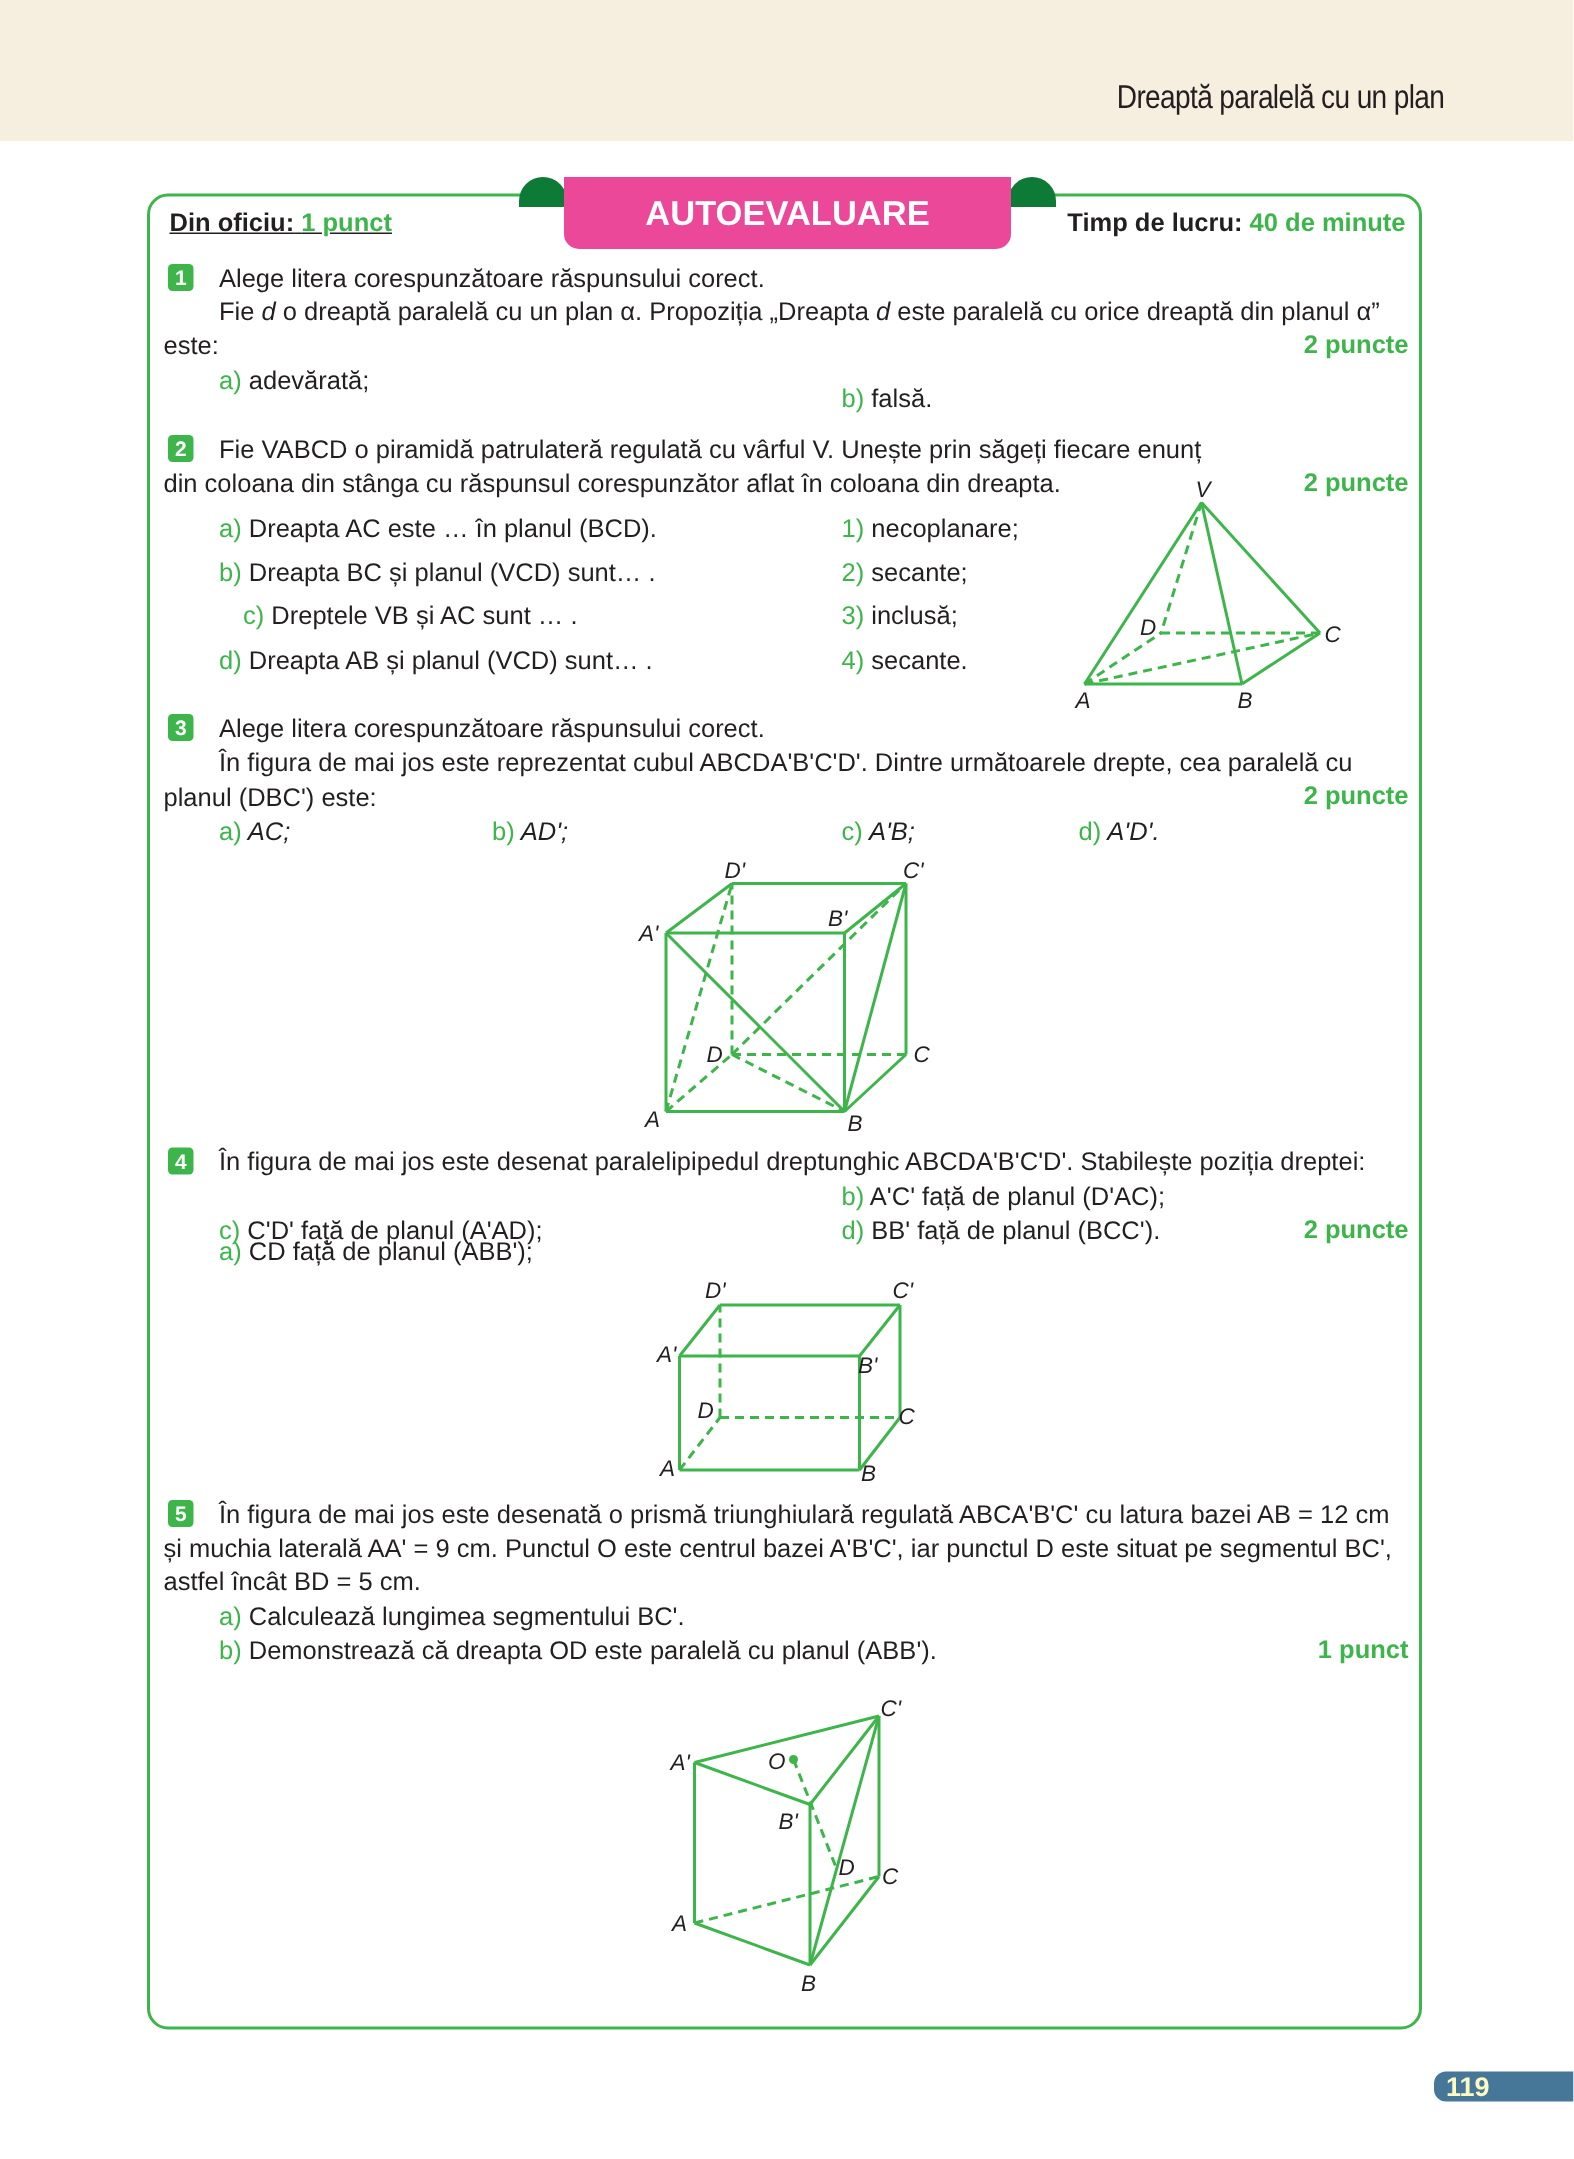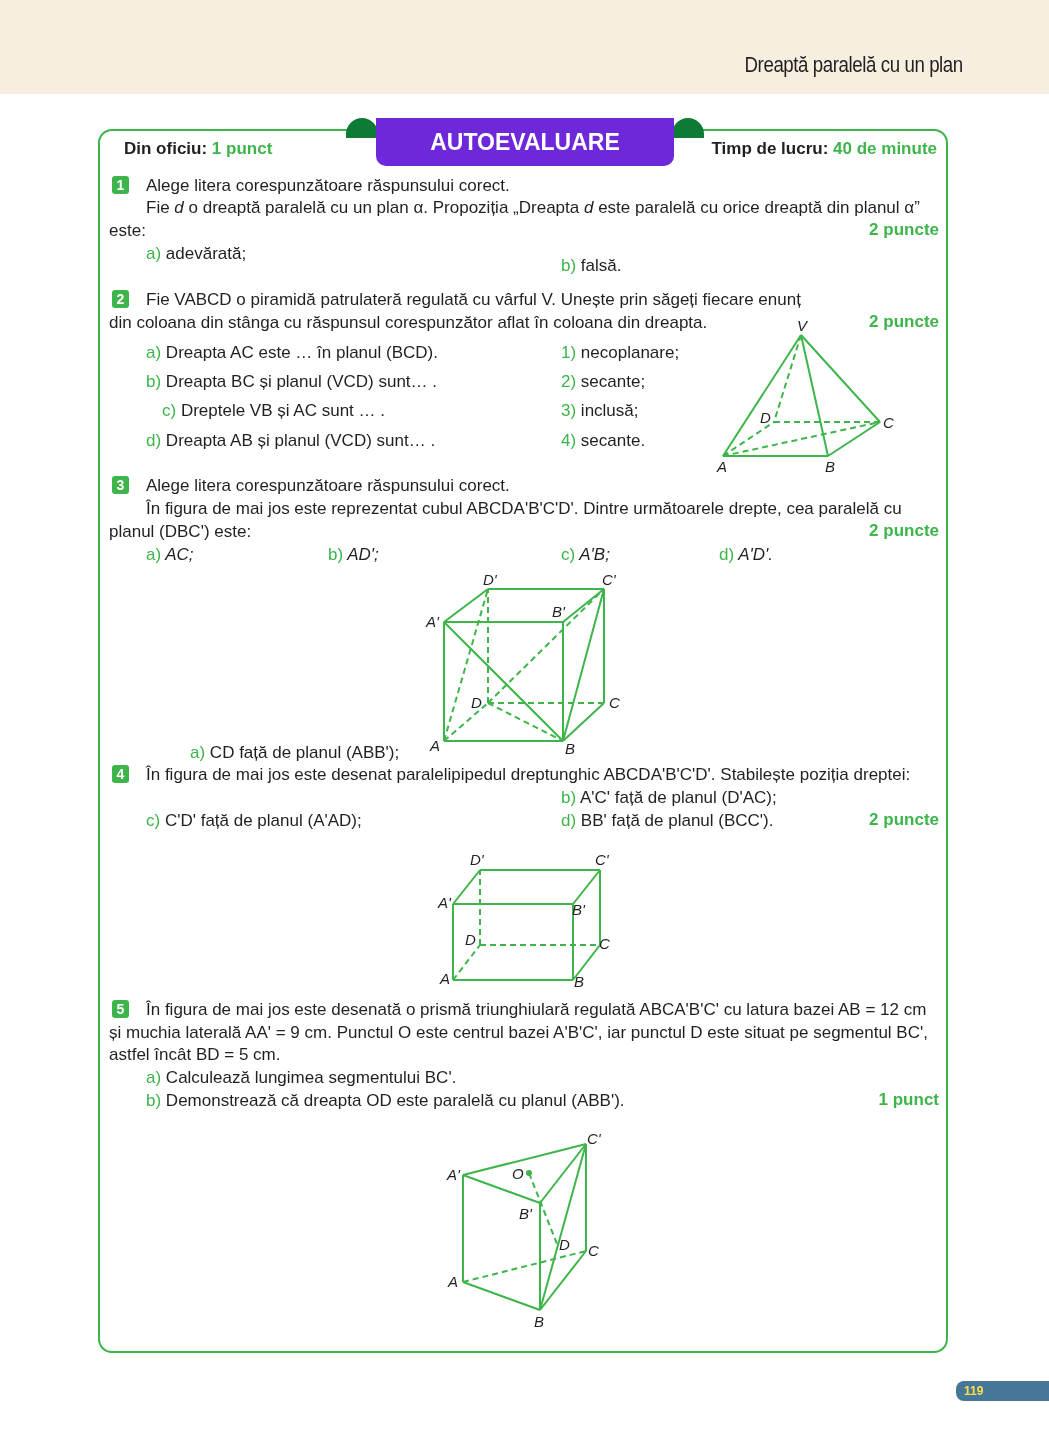--- a/index.html
+++ b/index.html
@@ -2,46 +2,46 @@
 <html><head>
 <meta charset="utf-8">
 <style>
   html, body { margin:0; padding:0; }
   body { width:1049px; height:1439px; position:relative; background:#ffffff; font-family:"Liberation Sans", sans-serif; color:#231f20; overflow:hidden; }
   .topband { position:absolute; left:0; top:0; width:1049px; height:94px; background:#f6efdf; }
   .chapter { position:absolute; right:86px; top:52px; font-size:22px; color:#231f20; letter-spacing:-0.5px; transform:scaleX(0.85); transform-origin:right center; }
   .frame { position:absolute; left:98px; top:129px; width:850px; height:1224px; border:2px solid #3db54a; border-radius:14px; box-sizing:border-box; }
   .ribbon-left { position:absolute; left:346px; top:118px; width:32px; height:20px; background:#0d7a36; border-radius:16px 16px 0 0; }
   .ribbon-right { position:absolute; left:672px; top:118px; width:32px; height:20px; background:#0d7a36; border-radius:16px 16px 0 0; }
-  .banner { position:absolute; left:376px; top:118px; width:298px; height:48px; background:#6d28d9; border-radius:0 0 10px 10px; color:#fff; font-weight:bold; font-size:23px; text-align:center; line-height:48px; }
+  .banner { position:absolute; left:376px; top:118px; width:298px; height:48px; background:#ec4899; border-radius:0 0 10px 10px; color:#fff; font-weight:bold; font-size:23px; text-align:center; line-height:48px; }
   .hdr { position:absolute; top:139px; font-size:17px; font-weight:bold; }
   .hdr .g { color:#3db54a; }
   .txt { position:absolute; font-size:17px; line-height:22px; white-space:nowrap; }
   .num { position:absolute; width:17px; height:18px; background:#3db54a; color:#fff; font-weight:bold; font-size:14px; text-align:center; line-height:18px; border-radius:3px; }
   .lbl { color:#3db54a; }
   .pts { position:absolute; right:110px; font-size:17px; font-weight:bold; color:#3db54a; }
   i { font-style:italic; }
   svg.fig { position:absolute; overflow:visible; }
   svg.fig line { stroke:#3db54a; stroke-width:2; }
   svg.fig line.d { stroke-dasharray:6 4; }
   svg.fig text { font-family:"Liberation Sans", sans-serif; font-style:italic; font-size:15px; fill:#231f20; }
-  .pagenum { position:absolute; left:956px; top:1381px; width:93px; height:20px; background:#467799; border-radius:8px 0 0 8px; color:#fde047; font-weight:bold; font-size:12px; line-height:20px; padding-left:8px; box-sizing:border-box; }
+  .pagenum { position:absolute; left:956px; top:1381px; width:93px; height:20px; background:#467799; border-radius:8px 0 0 8px; color:#fef9c3; font-weight:bold; font-size:18px; line-height:20px; padding-left:8px; box-sizing:border-box; }
 </style>
 </head>
 <body>
 
 <div class="topband"></div>
 <div class="chapter">Dreaptă paralelă cu un plan</div>
 
 <div class="frame"></div>
 <div class="ribbon-left"></div>
 <div class="ribbon-right"></div>
 <div class="banner">AUTOEVALUARE</div>
 
-<div class="hdr" style="left:124px;">
+<div class="hdr" style="left:113px;text-decoration:underline;">
   <span>Din oficiu:</span>
   <span class="g">1 punct</span>
 </div>
 <div class="hdr" style="right:112px;text-align:center;">
   <span>Timp de lucru:</span>
   <span class="g">40 de minute</span>
 </div>
 
 <div class="num" style="left:112px;top:176px;">1</div>
 <div class="txt" style="left:146px;top:175px;">Alege litera corespunzătoare răspunsului corect.</div>
@@ -114,21 +114,21 @@
   <text x="26" y="62">A'</text>
   <text x="152" y="52">B'</text>
   <text x="71" y="143">D</text>
   <text x="209" y="143">C</text>
   <text x="30" y="186">A</text>
   <text x="165" y="189">B</text>
 </svg>
 
 <div class="num" style="left:112px;top:765px;">4</div>
 <div class="txt" style="left:146px;top:764px;">În figura de mai jos este desenat paralelipipedul dreptunghic ABCDA'B'C'D'. Stabilește poziția dreptei:</div>
-<div class="txt" style="left:146px;top:742px;margin-left:44px;"><span class="lbl">a)</span><span> CD față de planul (ABB');</span></div>
+<div class="txt" style="left:146px;top:824px;"><span class="lbl">a)</span><span> CD față de planul (ABB');</span></div>
 <div class="txt" style="left:561px;top:787px;"><span class="lbl">b)</span><span> A'C' față de planul (D'AC);</span></div>
 <div class="txt" style="left:146px;top:810px;"><span class="lbl">c)</span><span> C'D' față de planul (A'AD);</span></div>
 <div class="txt" style="left:561px;top:810px;"><span class="lbl">d)</span><span> BB' față de planul (BCC').</span></div>
 <div class="pts" style="top:810px;">2 puncte</div>
 
 <svg class="fig" style="left:420px;top:845px;" width="210" height="145">
   <line x1="33" y1="135" x2="153" y2="135"></line>
   <line x1="153" y1="135" x2="180" y2="100"></line>
   <line x1="180" y1="100" x2="180" y2="25"></line>
   <line x1="33" y1="135" x2="33" y2="59"></line>

